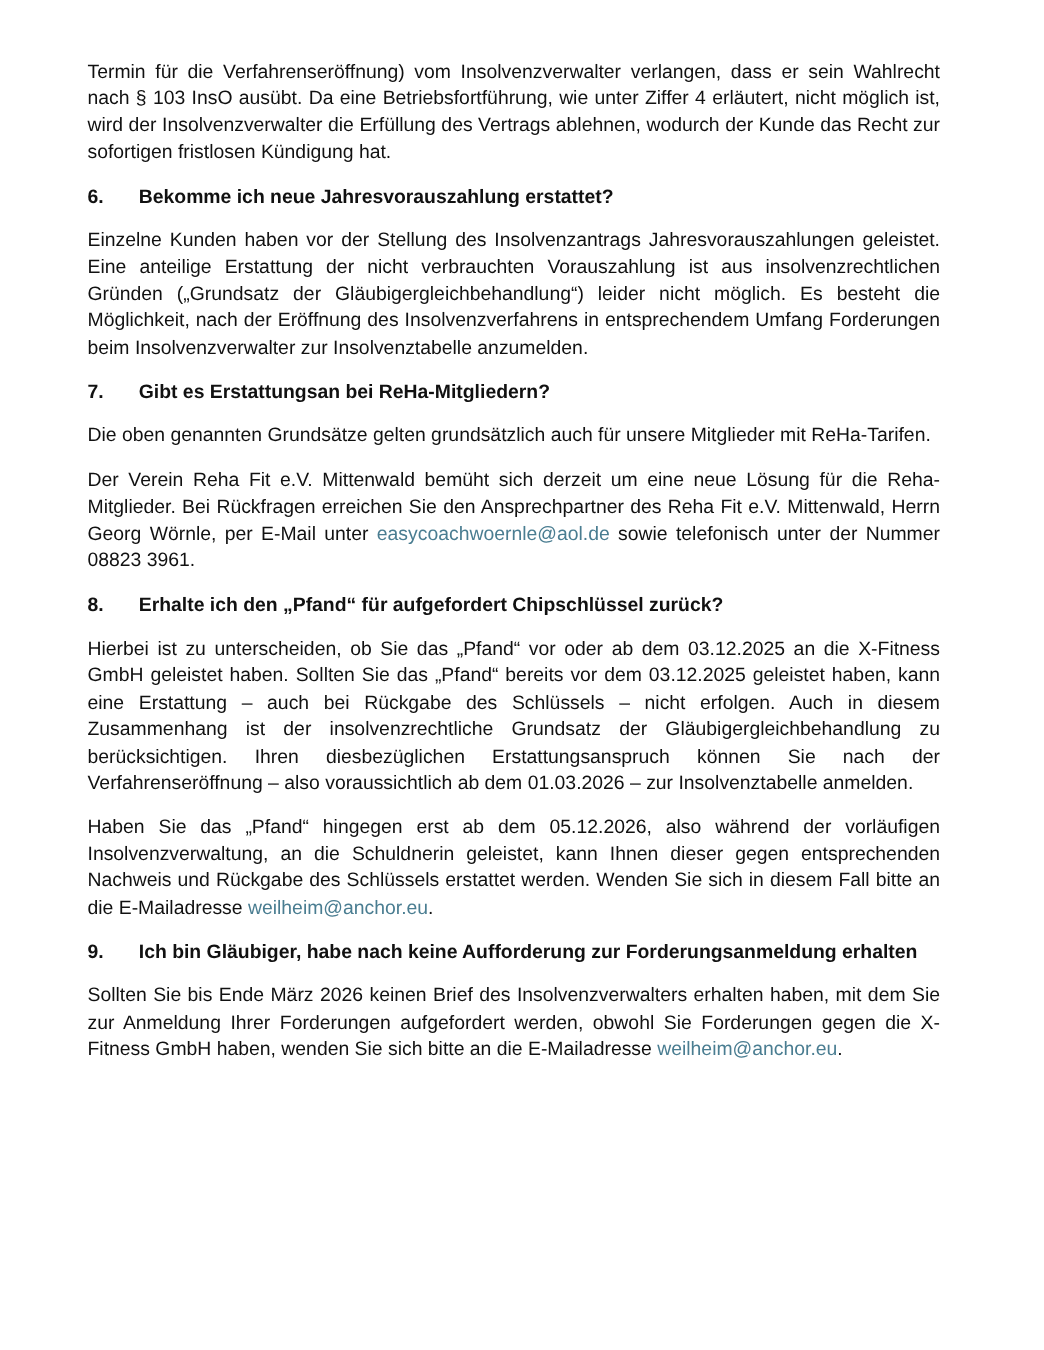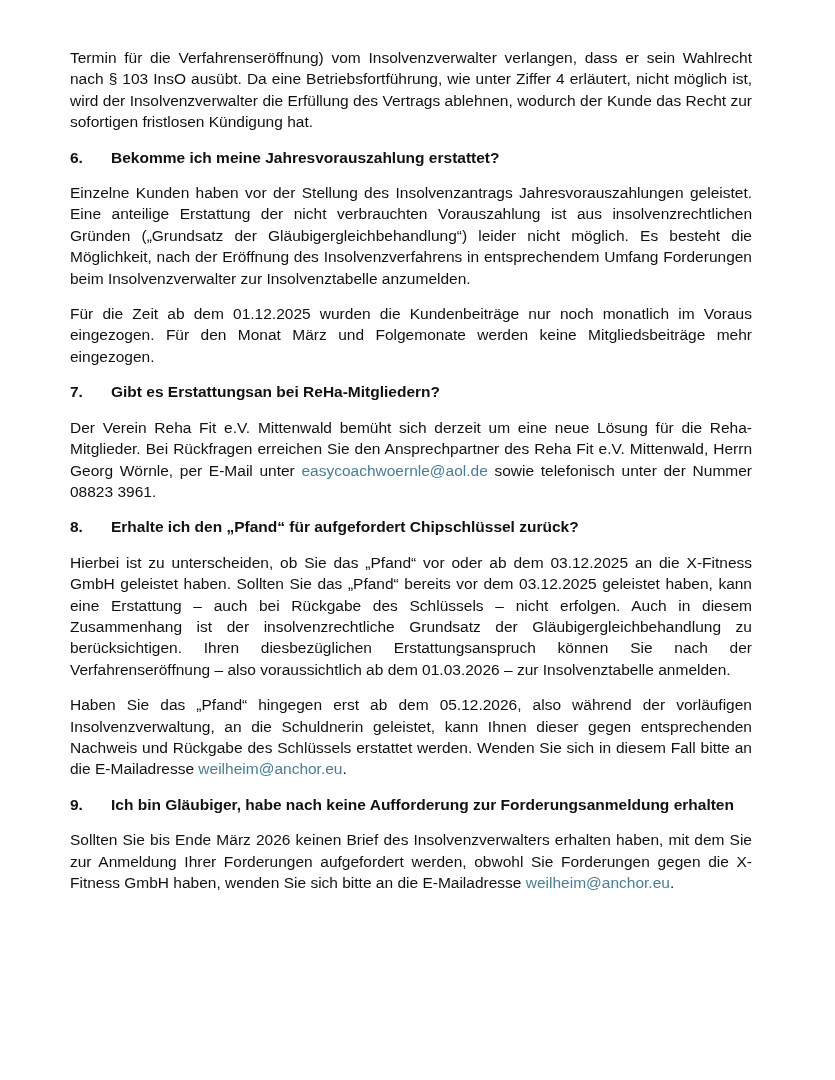--- a/index.html
+++ b/index.html
@@ -44,32 +44,32 @@
 </style>
 </head>
 <body>
 
 <div class="page">
 
   <p class="body-text">Termin für die Verfahrenseröffnung) vom Insolvenzverwalter verlangen, dass er sein Wahlrecht nach § 103 InsO ausübt. Da eine Betriebsfortführung, wie unter Ziffer 4 er­läutert, nicht möglich ist, wird der Insolvenzverwalter die Erfüllung des Vertrags ableh­nen, wodurch der Kunde das Recht zur sofortigen fristlosen Kündigung hat.</p>
 
   <div class="heading">
       <span class="num">6.</span>
-      <span class="ht">Bekomme ich meine Jahresvorauszahlung erstattet?</span>
+      <span class="ht">Bekomme ich neue Jahresvorauszahlung erstattet?</span>
     </div>
 
   <p class="body-text">Einzelne Kunden haben vor der Stellung des Insolvenzantrags Jahresvorauszahlun­gen geleistet. Eine anteilige Erstattung der nicht verbrauchten Vorauszahlung ist aus insolvenzrechtlichen Gründen („Grundsatz der Gläubigergleichbehandlung“) leider nicht möglich. Es besteht die Möglichkeit, nach der Eröffnung des Insolvenzverfahrens in entsprechendem Umfang Forderungen beim Insolvenzverwalter zur Insolvenztab­elle anzumelden.</p>
 
-  <p class="body-text">Für die Zeit ab dem 01.12.2025 wurden die Kundenbeiträge nur noch monatlich im Voraus eingezogen. Für den Monat März und Folgemonate werden keine Mitglieds­beiträge mehr eingezogen.</p>
 
   <div class="heading">
       <span class="num">7.</span>
       <span class="ht">Gibt es Erstattungsan bei ReHa-Mitgliedern?</span>
     </div>
 
+  <p class="body-text">Die oben genannten Grundsätze gelten grundsätzlich auch für unsere Mitglieder mit ReHa-Tarifen.</p>
 
   <p class="body-text"><span>Der Verein Reha Fit e.V. Mittenwald bemüht sich derzeit um eine neue Lösung für die Reha-Mitglieder. Bei Rückfragen erreichen Sie den Ansprechpartner des Reha Fit e.V. Mittenwald, Herrn Georg Wörnle, per E-Mail unter </span><a class="email">easycoachwoernle@aol.de</a><span> sowie telefonisch unter der Nummer 08823 3961.</span></p>
 
   <div class="heading">
       <span class="num">8.</span>
       <span class="ht">Erhalte ich den „Pfand“ für aufgefordert Chipschlüssel zurück?</span>
     </div>
 
   <p class="body-text">Hierbei ist zu unterscheiden, ob Sie das „Pfand“ vor oder ab dem 03.12.2025 an die X-Fitness GmbH geleistet haben. Sollten Sie das „Pfand“ bereits vor dem 03.12.2025 geleistet haben, kann eine Erstattung – auch bei Rückgabe des Schlüssels – nicht erfolgen. Auch in diesem Zusammenhang ist der insolvenzrechtliche Grundsatz der Gläubigergleichbehandlung zu berücksichtigen. Ihren diesbezüglichen Erstattungsan­spruch können Sie nach der Verfahrenseröffnung – also voraussichtlich ab dem 01.03.2026 – zur Insolvenztabelle anmelden.</p>
 

